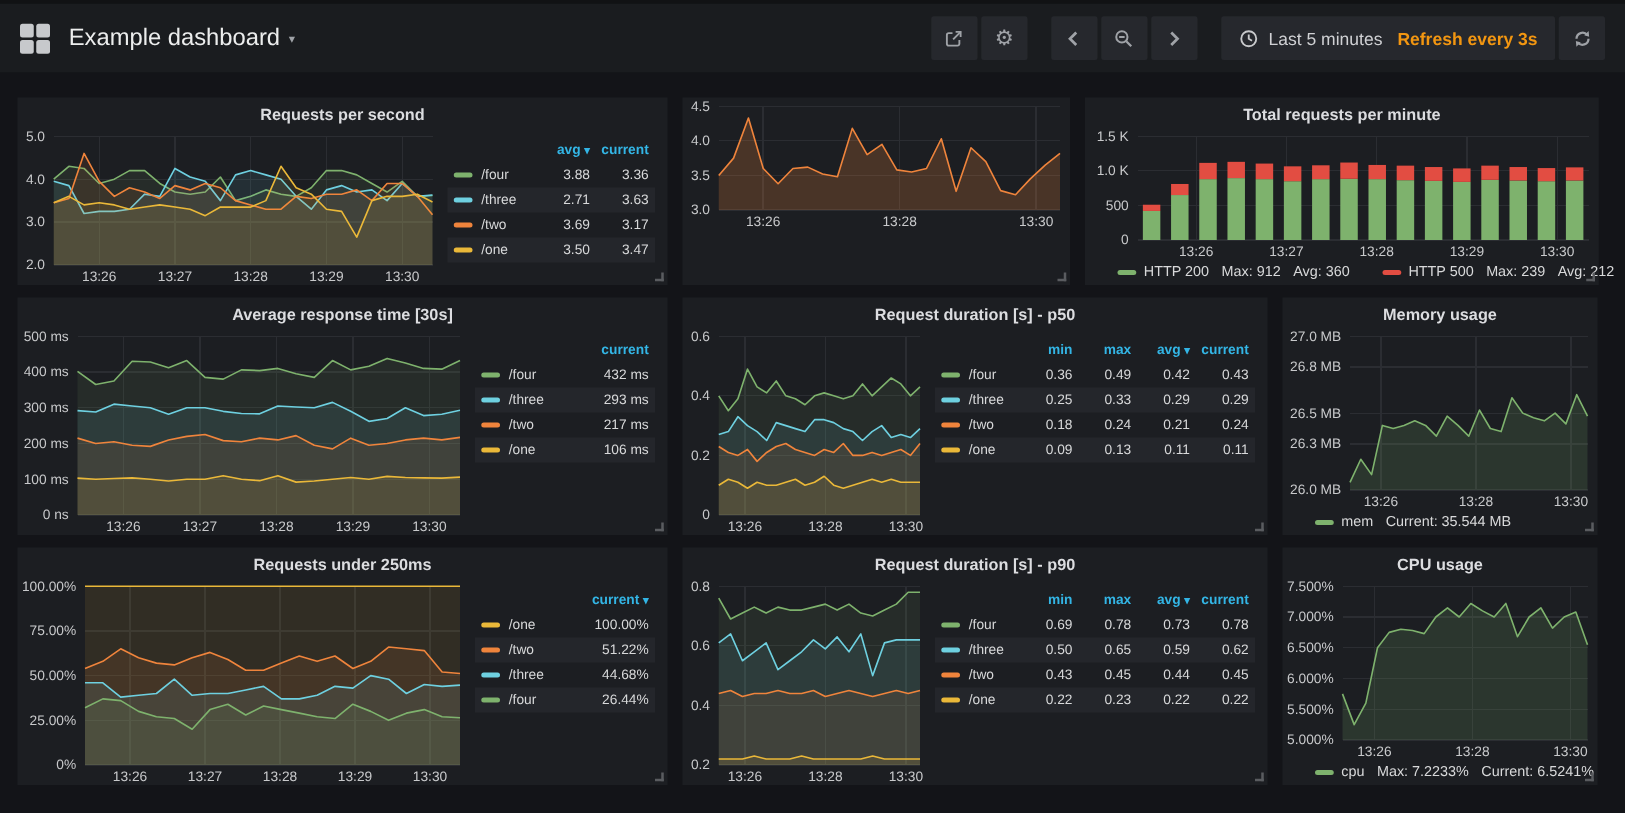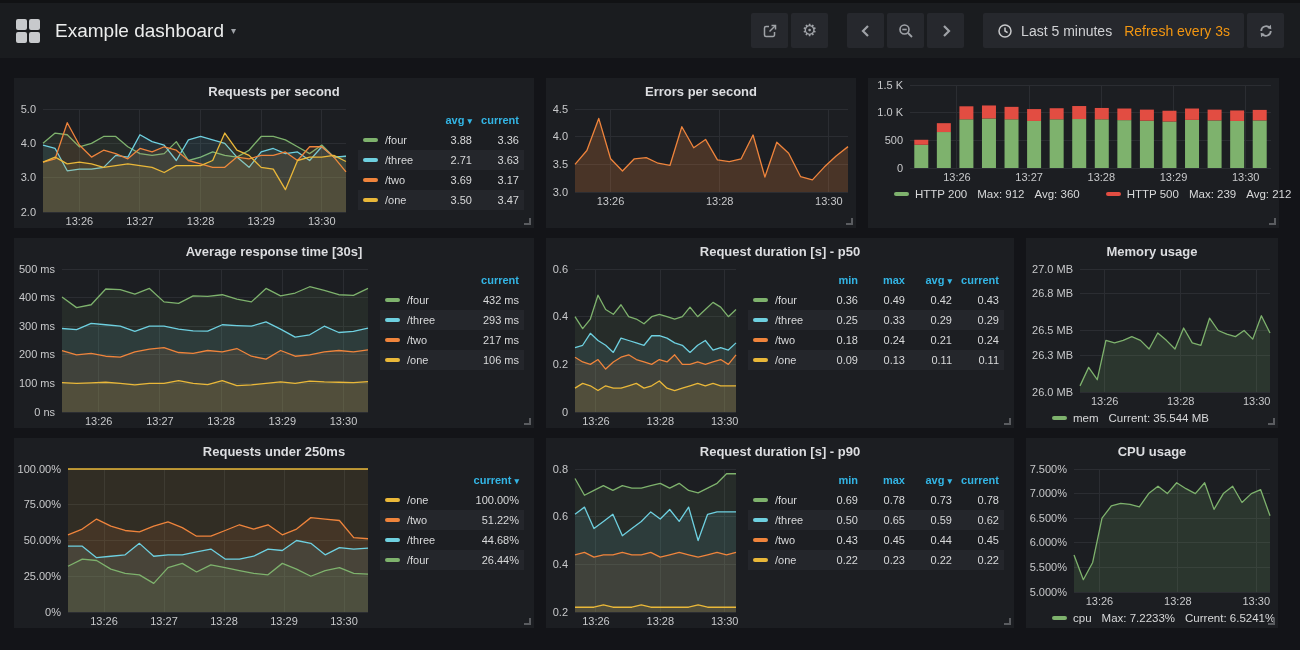--- a/index.html
+++ b/index.html
@@ -15,21 +15,21 @@
   .caret { color:#9fa2a7; font-size:10px; margin-left:7px; }
   .nav-right { margin-left:auto; display:flex; align-items:center; }
   .nav-btn { height:35px; min-width:37px; background:#26282d; border-radius:2px;
     display:flex; align-items:center; justify-content:center; color:#9fa2a7;
     padding:0 9px; cursor:pointer; margin-left:3px; }
   .nav-gap { width:16px; }
   .nav-btn svg { display:block; }
   .gear-glyph { font-size:17px; line-height:1; }
   .timepicker { padding:0 14px; }
   .timepicker .label { font-size:14px; color:#d0d1d4; margin-left:8px; }
-  .timepicker .refresh-label { font-size:14px; font-weight:normal; margin-left:12px; }
+  .timepicker .refresh-label { font-size:14px; font-weight:bold; margin-left:12px; }
   
   .dash { position:absolute; top:58px; left:0; right:0; bottom:0; background:#131418;
     padding:20px 14px 0; display:flex; flex-direction:column; }
   .row { display:flex; margin-bottom:10px; }
   .panel { position:relative; background:#1c1e22; margin-right:12px; }
   .panel:last-child { margin-right:0; }
   .p-w1{width:520px}.p-w2{width:310px}.p-w3{width:411px}.p-w4{width:468px}.p-w5{width:252px}
   .p-h1{height:150px}.p-h2{height:190px}
   .panel-title { height:24px; line-height:27px; text-align:center; font-size:13px;
     font-weight:bold; color:#dcdde0; cursor:pointer; }
@@ -186,21 +186,20 @@
             <div class="lg-row">
               <span class="lg-name"><span class="lg-marker" style="background: rgb(234, 184, 57);"></span>/one</span>
               <span class="lg-val">3.50</span>
               <span class="lg-val">3.47</span>
             </div>
           </div>
       </div>
       <div class="resize-handle"></div>
     </div>
     <div class="panel p-w2 p-h1">
-      <div class="panel-title">Errors per second</div>
       <div class="panel-body col">
         <div class="chart">
             <svg width="310" height="106">
               <line x1="64.49000000000001" x2="64.49000000000001" y1="7" y2="90" class="grid"></line>
               <text x="64.49000000000001" y="103" class="tick xtick">13:26</text>
               <line x1="173.69" x2="173.69" y1="7" y2="90" class="grid"></line>
               <text x="173.69" y="103" class="tick xtick">13:28</text>
               <line x1="282.89" x2="282.89" y1="7" y2="90" class="grid"></line>
               <text x="282.89" y="103" class="tick xtick">13:30</text>
               <line x1="29" x2="302" y1="90" y2="90" class="grid"></line>
@@ -212,20 +211,21 @@
               <line x1="29" x2="302" y1="7" y2="7" class="grid"></line>
               <text x="22" y="10.5" class="tick ytick">4.5</text>
               <polygon points="29,90 29,62.33333333333334 40.869565217391305,48.5 52.73913043478261,16.406666666666663 64.6086956521739,56.79999999999999 76.47826086956522,68.97333333333334 88.34782608695653,56.79999999999999 100.21739130434783,55.693333333333335 112.08695652173914,61.22666666666667 123.95652173913044,63.44 135.82608695652175,24.706666666666678 147.69565217391306,45.73333333333334 159.56521739130434,37.43333333333332 171.43478260869566,57.906666666666666 183.30434782608694,59.566666666666684 195.17391304347828,56.79999999999999 207.04347826086956,33.006666666666646 218.91304347826087,75.06 230.78260869565216,40.2 242.6521739130435,51.26666666666666 254.52173913043478,74.50666666666667 266.3913043478261,77.82666666666665 278.2608695652174,65.1 290.1304347826087,54.03333333333333 302,44.62666666666668 302,90" fill="#EF843C" fill-opacity="0.22"></polygon>
               <polyline points="29,62.33333333333334 40.869565217391305,48.5 52.73913043478261,16.406666666666663 64.6086956521739,56.79999999999999 76.47826086956522,68.97333333333334 88.34782608695653,56.79999999999999 100.21739130434783,55.693333333333335 112.08695652173914,61.22666666666667 123.95652173913044,63.44 135.82608695652175,24.706666666666678 147.69565217391306,45.73333333333334 159.56521739130434,37.43333333333332 171.43478260869566,57.906666666666666 183.30434782608694,59.566666666666684 195.17391304347828,56.79999999999999 207.04347826086956,33.006666666666646 218.91304347826087,75.06 230.78260869565216,40.2 242.6521739130435,51.26666666666666 254.52173913043478,74.50666666666667 266.3913043478261,77.82666666666665 278.2608695652174,65.1 290.1304347826087,54.03333333333333 302,44.62666666666668" fill="none" stroke="#EF843C" stroke-width="1.3" stroke-linejoin="round"></polyline>
             </svg>
           </div>
       </div>
       <div class="resize-handle"></div>
     </div>
     <div class="panel p-w3 p-h1">
+      <div class="panel-title">Total requests per minute</div>
       <div class="panel-body col">
         <div class="chart">
             <svg width="411" height="106">
               <line x1="88.93" x2="88.93" y1="7" y2="90" class="grid"></line>
               <text x="88.93" y="103" class="tick xtick">13:26</text>
               <line x1="161.13" x2="161.13" y1="7" y2="90" class="grid"></line>
               <text x="161.13" y="103" class="tick xtick">13:27</text>
               <line x1="233.33" x2="233.33" y1="7" y2="90" class="grid"></line>
               <text x="233.33" y="103" class="tick xtick">13:28</text>
               <line x1="305.53" x2="305.53" y1="7" y2="90" class="grid"></line>

